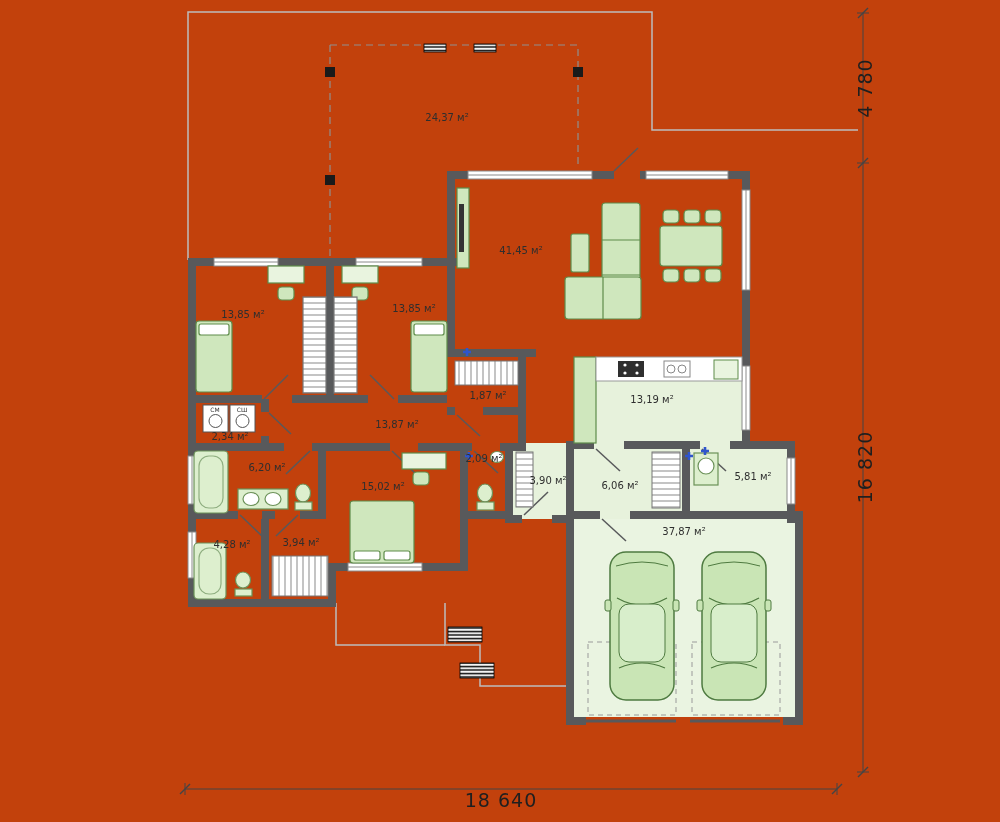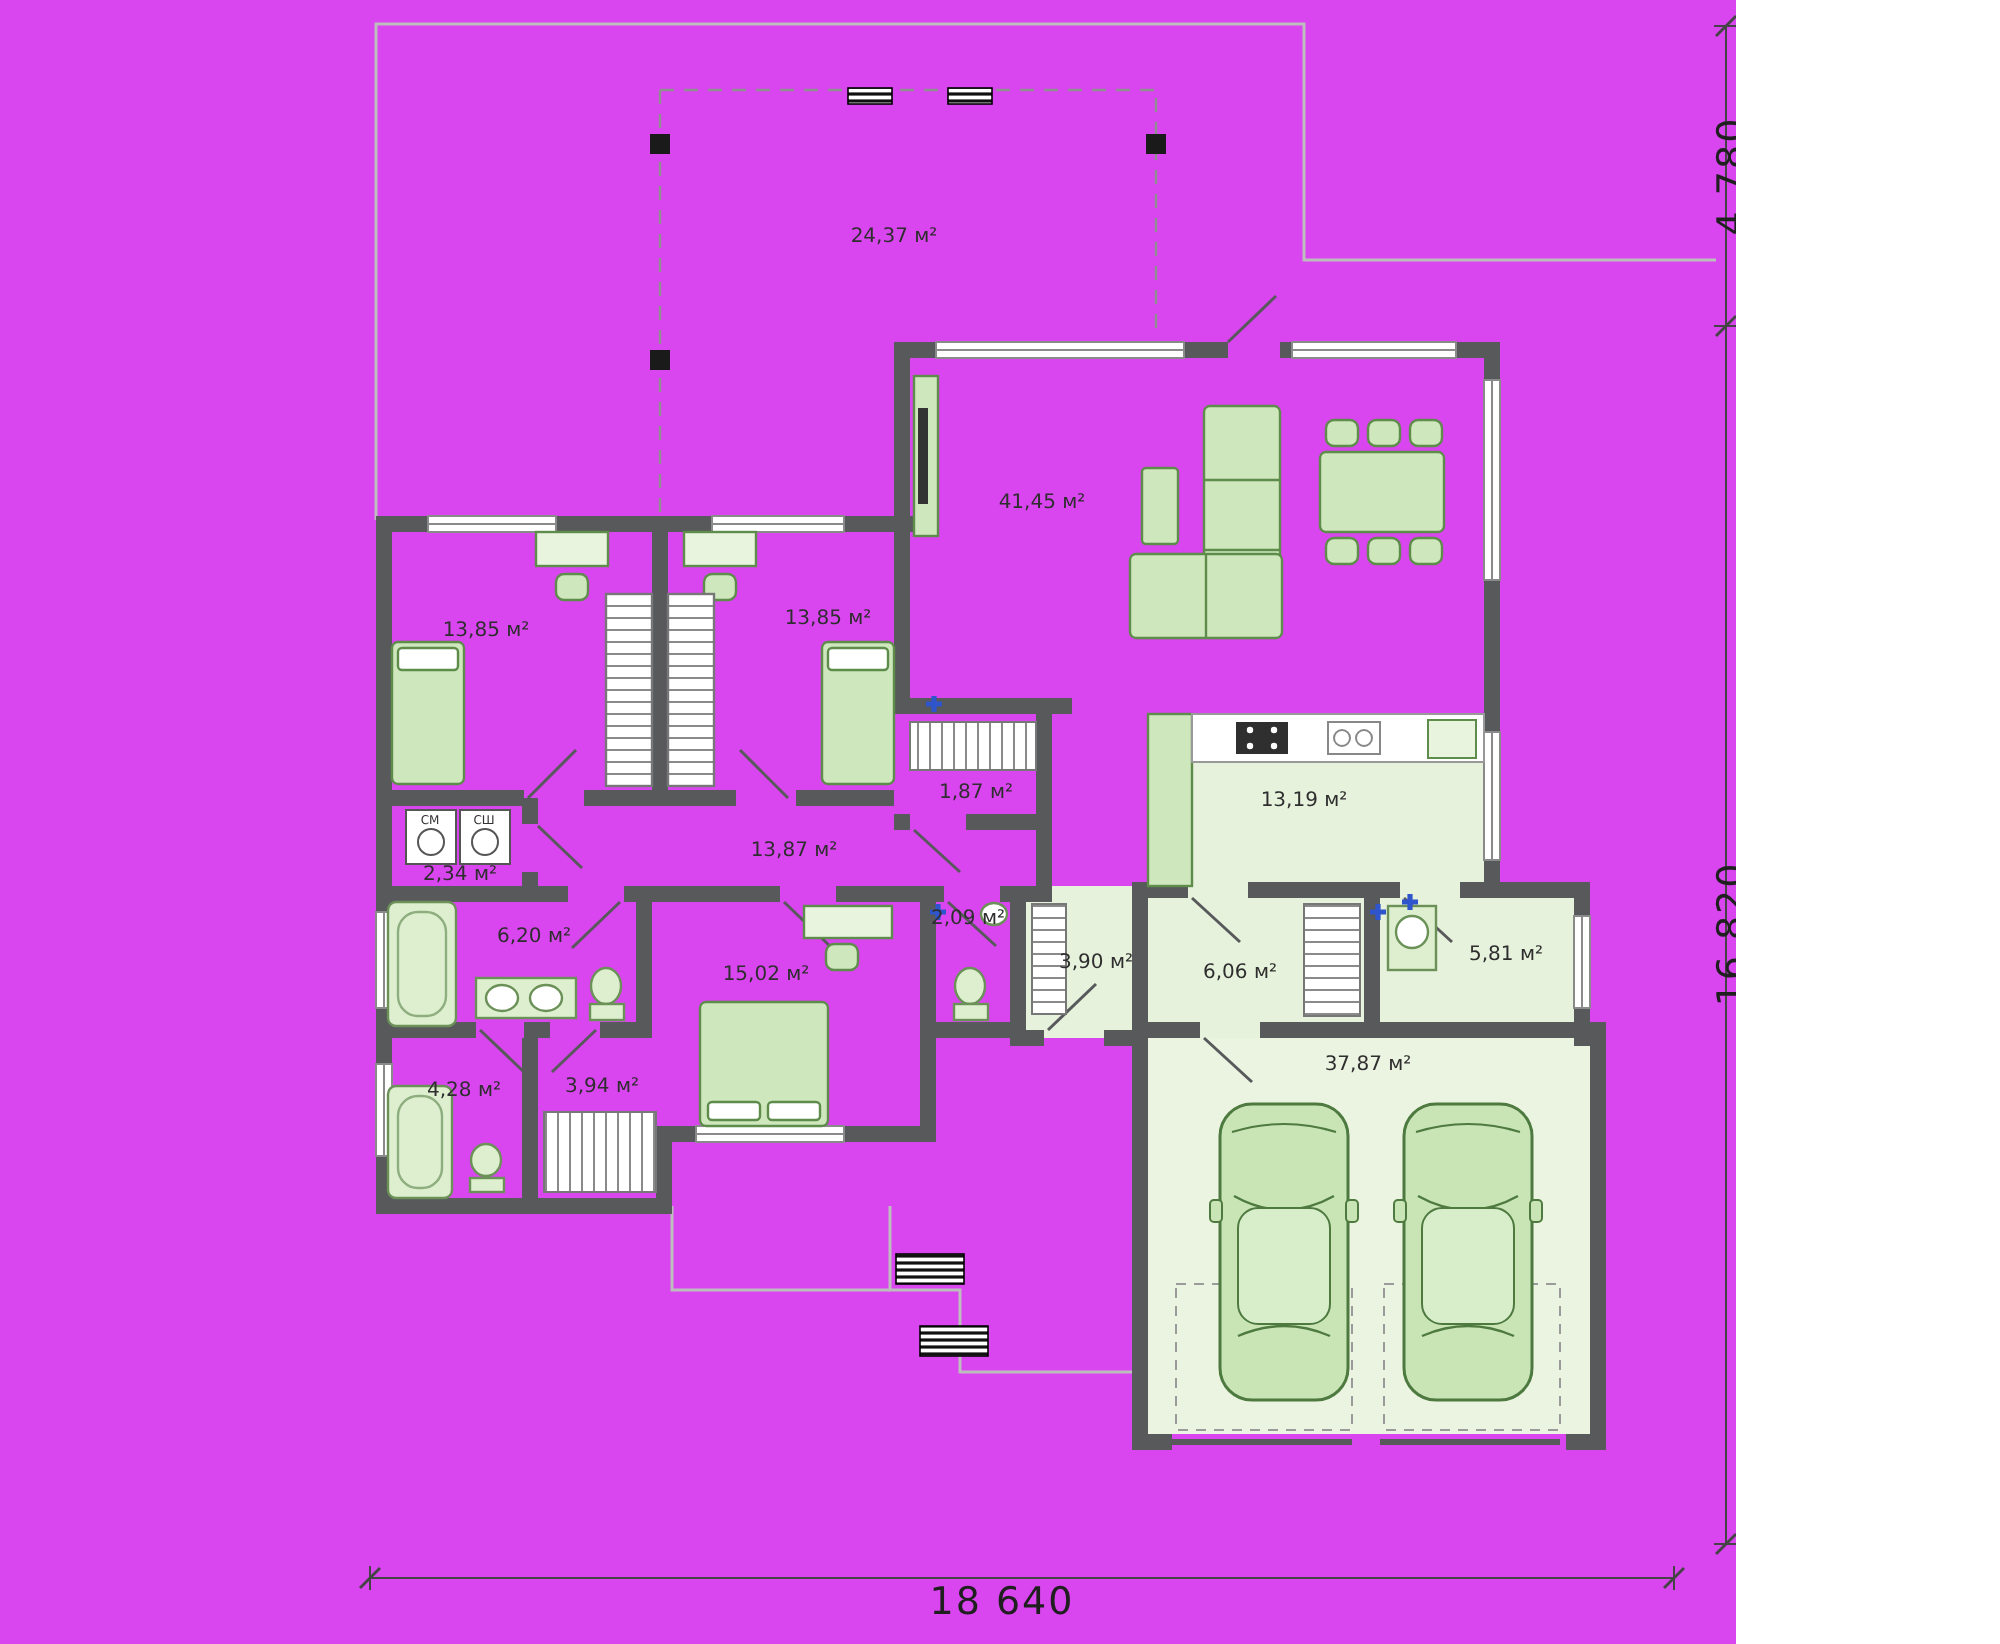--- a/index.html
+++ b/index.html
@@ -1,16 +1,16 @@
 <!DOCTYPE html>
 <html><head>
 <meta charset="utf-8">
 <style>
   html,body{margin:0;padding:0;background:#ffffff;}
-  .stage{position:relative;width:868px;height:822px;background:#d946ef;overflow:hidden;
+  .stage{position:relative;width:1000px;height:822px;background:#c2410c;overflow:hidden;
          font-family:"DejaVu Sans",sans-serif;}
   svg{position:absolute;left:0;top:0;}
   text{font-family:"DejaVu Sans",sans-serif;fill:#2e2e2e;}
   .rl{font-size:10px;}
   .al{font-size:6px;fill:#333;}
   .dim{font-size:19px;fill:#1f1f1f;letter-spacing:1px;}
 </style>
 </head>
 <body>
 

